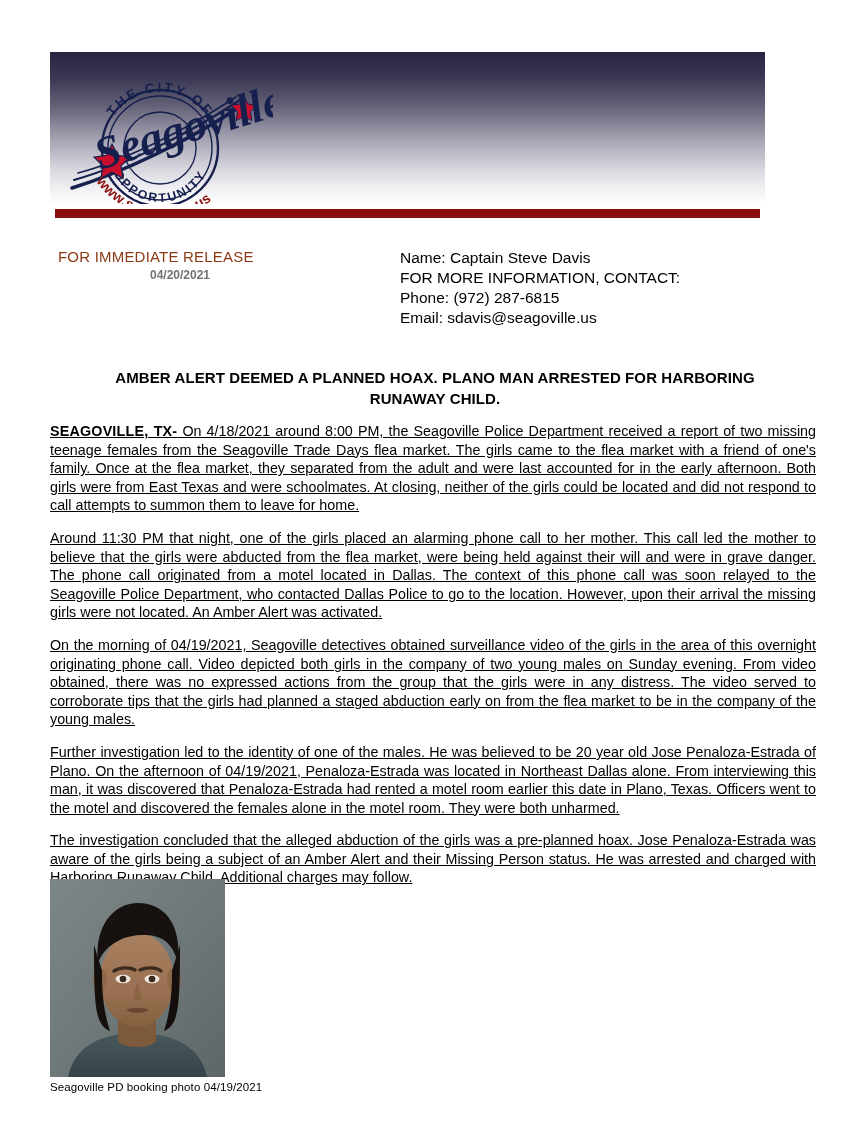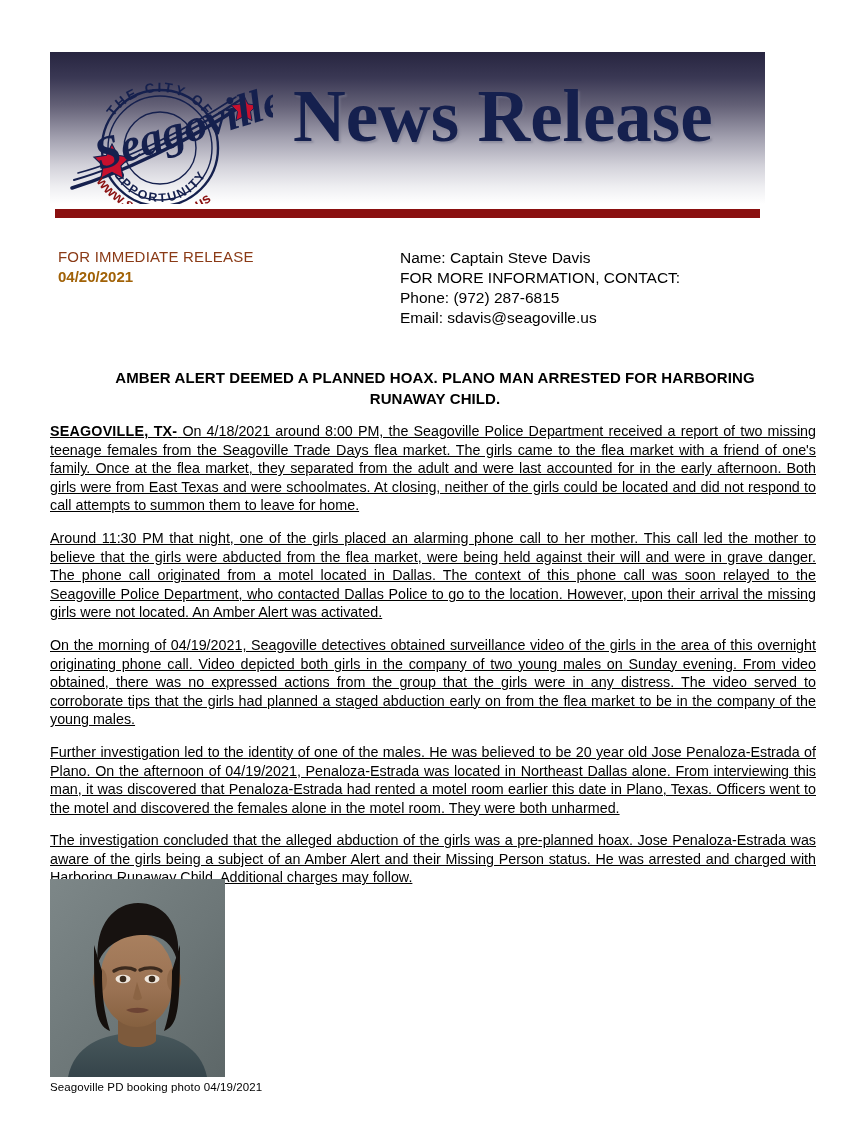--- a/index.html
+++ b/index.html
@@ -86,24 +86,24 @@
   .release-head {
     font-size: 15px;
     font-weight: 400;
     color: #8a3a16;
     letter-spacing: 0.2px;
     white-space: nowrap;
     text-align: left;
   }
   .release-date {
     margin-top: 3px;
-    font-size: 15px;
+    font-size: 12px;
     font-weight: 700;
-    color: #a16207;
-    text-align: left;
+    color: #737373;
+    text-align: center;
     padding-right: 56px;
   }
 
   .contact-block {
     position: absolute;
     left: 400px;
     top: 248px;
     width: 400px;
   }
   .contact-line {
@@ -210,21 +210,20 @@
         <polygon points="176,26 180,34 189,35.2 182.5,41.6 184,50.6 176,46.3 168,50.6 169.5,41.6 163,35.2 172,34" fill="#c8102e" stroke="#15204e" stroke-width="1"></polygon>
 
         <text x="32" y="100" font-family="Liberation Serif, serif" font-size="46" font-style="italic" font-weight="700" fill="#15204e" transform="rotate(-17 32 100)">Seagoville</text>
 
         <text font-family="Liberation Sans, sans-serif" font-size="14" font-weight="700" fill="#8a1010" letter-spacing="0.4">
           <textPath href="#arcUrl" startOffset="46%" text-anchor="middle">www.seagoville.us</textPath>
         </text>
       </svg>
     </div>
 
-    <div class="banner-title">News Release</div>
   </div>
 
   <div class="redbar"></div>
 
   <div class="release-block">
     <div class="release-head">FOR IMMEDIATE RELEASE</div>
     <div class="release-date">04/20/2021</div>
   </div>
 
   <div class="contact-block">

